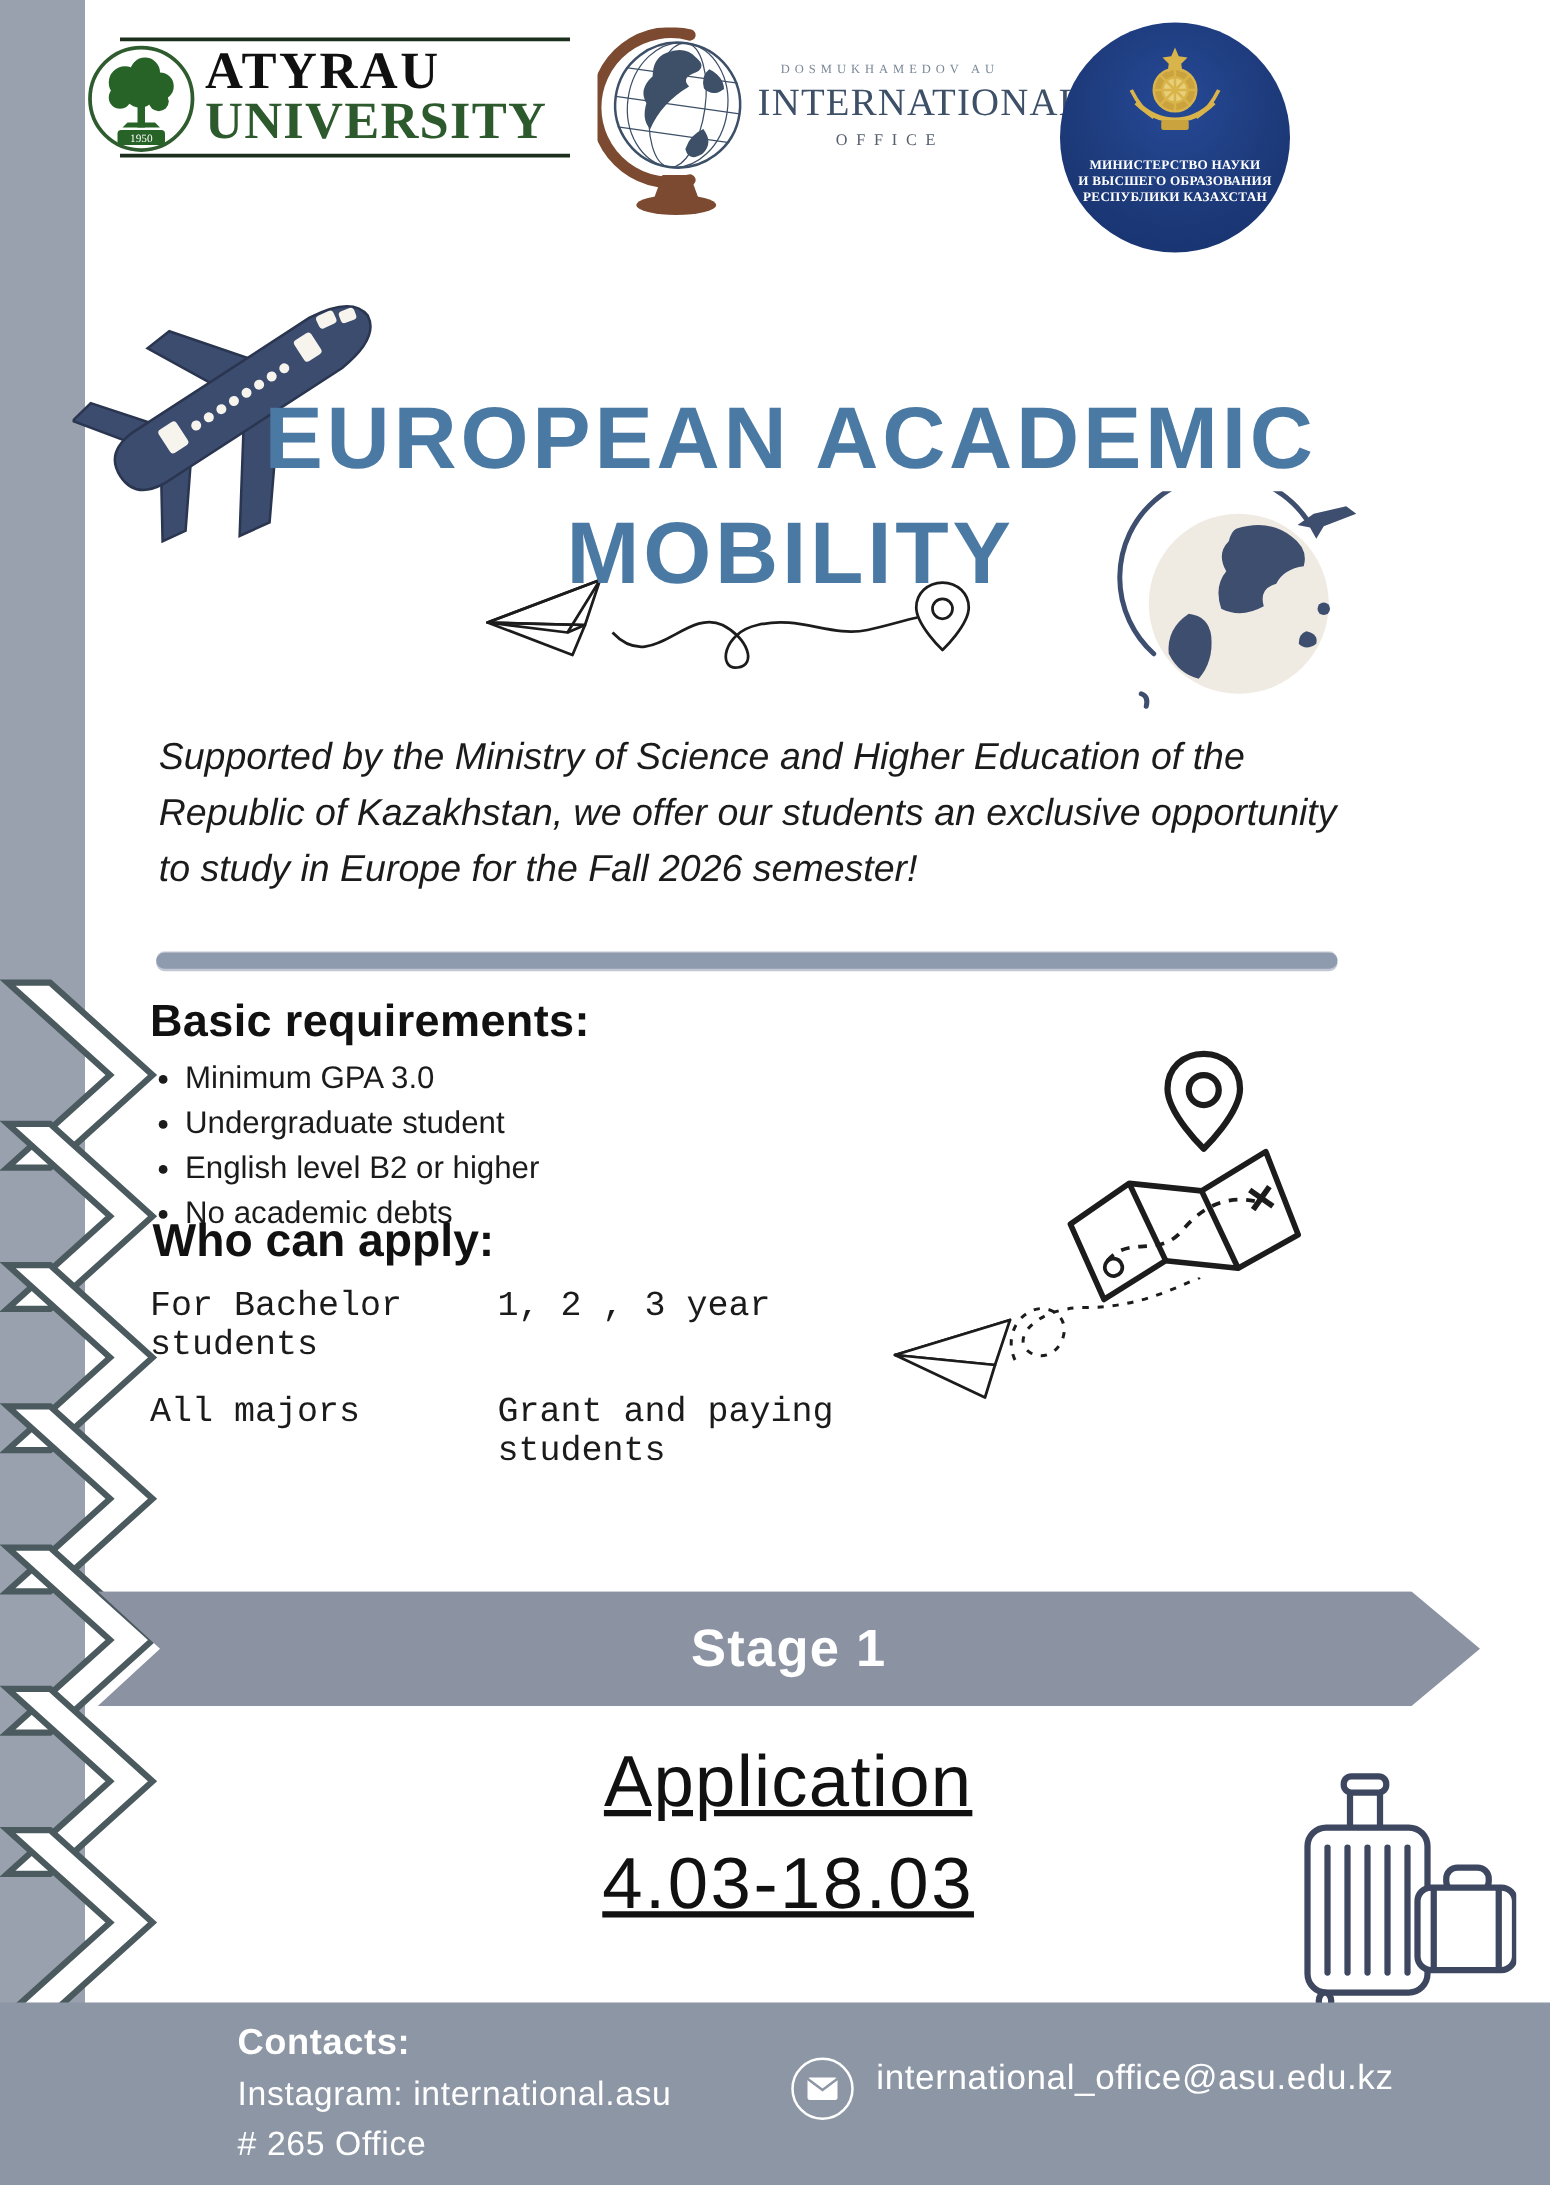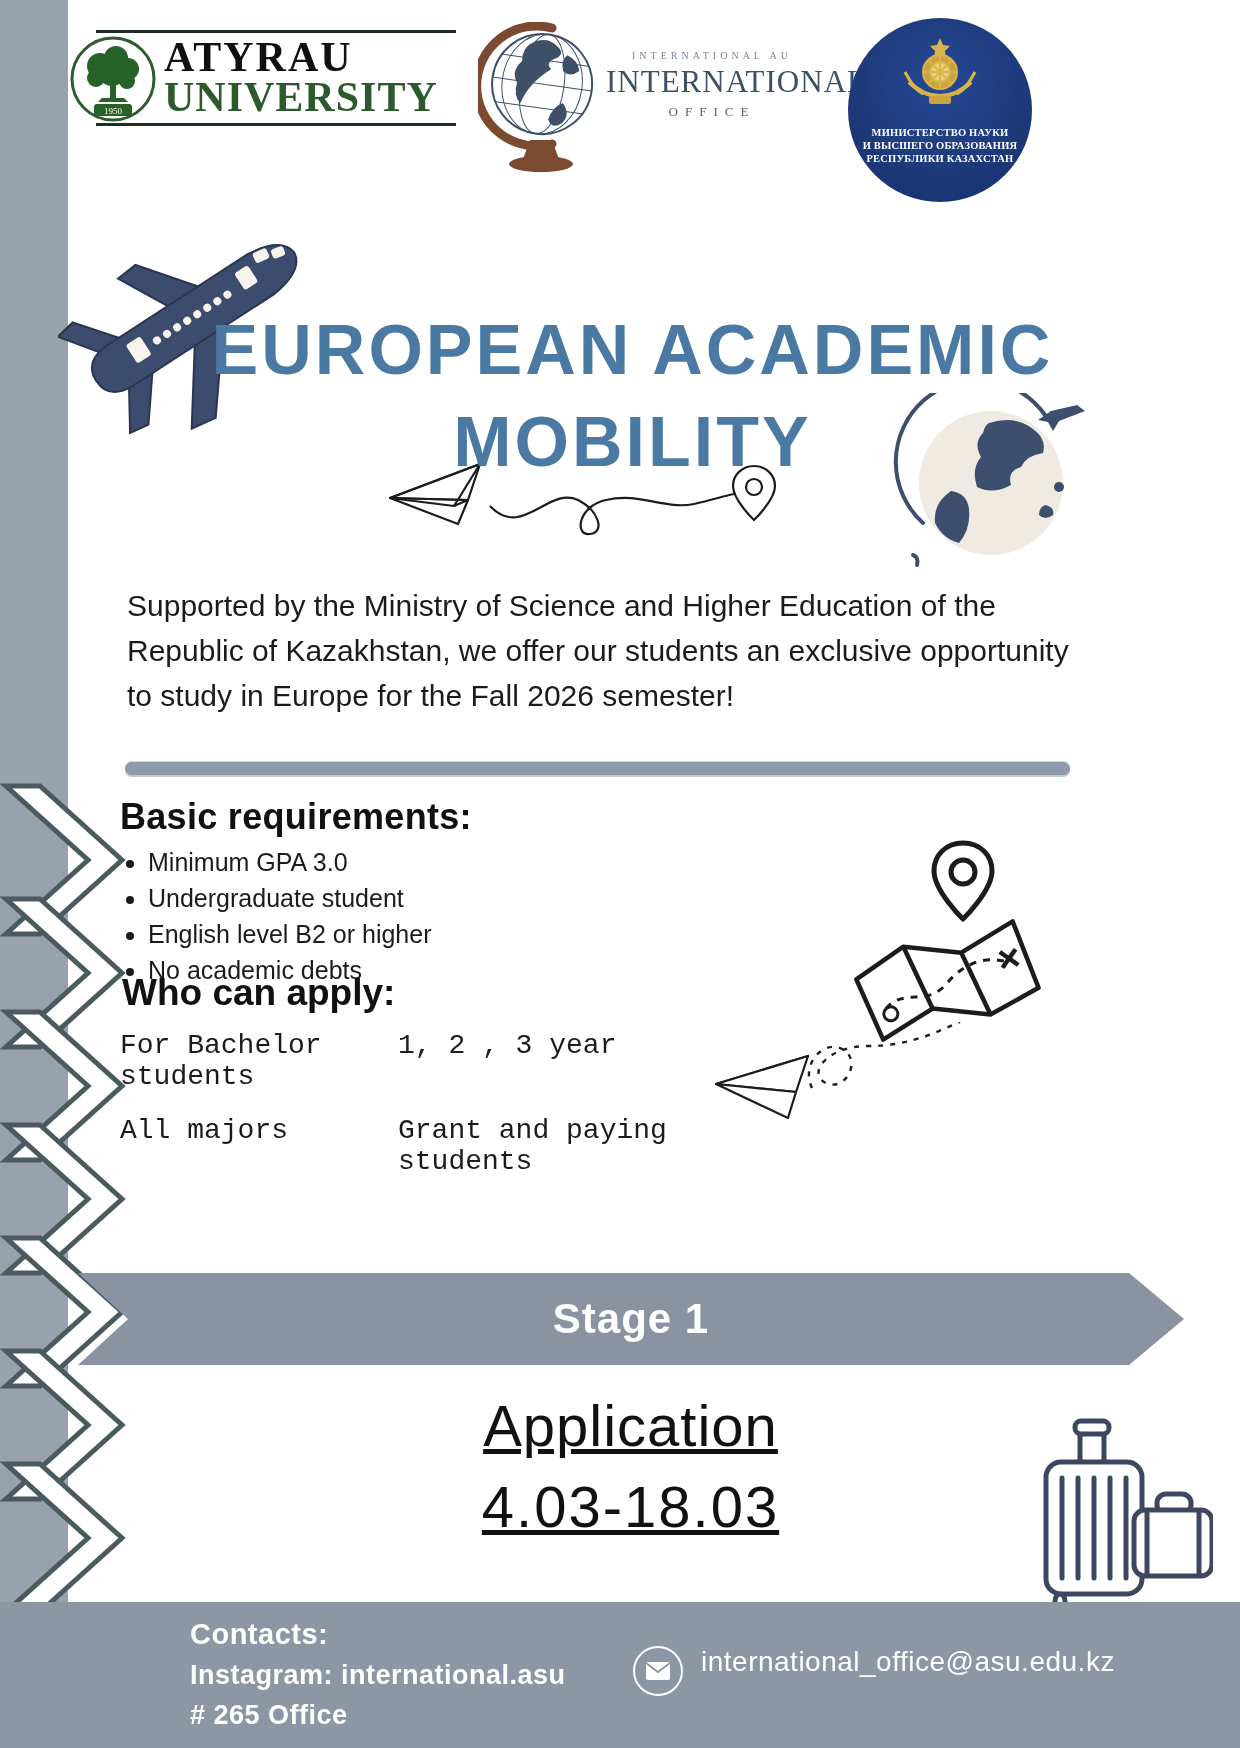--- a/index.html
+++ b/index.html
@@ -26,21 +26,21 @@
   .ministry-text{margin-top:8px;text-align:center;color:#ffffff;font-family:"Liberation Serif",serif;
                  font-size:10.5px;font-weight:700;line-height:13px;letter-spacing:.2px;}
   
   .plane-big{position:absolute;left:58px;top:178px;z-index:3;}
   .title{position:absolute;left:80px;top:256px;width:1105px;text-align:center;z-index:4;
          color:#4a7aa4;font-weight:800;font-size:70px;letter-spacing:3px;line-height:92px;margin-top:48px;}
   
   .doodle-plane-path{position:absolute;left:372px;top:448px;z-index:3;}
   .globe-illo{position:absolute;left:893px;top:393px;z-index:3;}
   
-  .intro{position:absolute;left:127px;top:583px;width:952px;font-size:30px;line-height:45px;color:#1b1b1b;z-index:3;}
+  .intro{position:absolute;left:127px;top:583px;width:952px;font-size:30px;line-height:45px;color:#1b1b1b;z-index:3;font-style:italic;}
   .divider{position:absolute;left:125px;top:762px;width:945px;height:13px;background:#8e9aae;border-radius:8px;z-index:3;
            box-shadow:0 2px 0 rgba(142,154,174,.55), 0 -1px 0 rgba(142,154,174,.4);}
   
   .req-head{position:absolute;left:120px;top:796px;font-size:36px;font-weight:800;letter-spacing:.3px;color:#111;z-index:3;}
   .req-list{position:absolute;left:120px;top:848px;margin:0;padding-left:28px;font-size:25px;line-height:29px;z-index:3;}
   .req-list li{margin-bottom:7px;}
   .who-head{position:absolute;left:122px;top:972px;font-size:37px;font-weight:800;color:#111;z-index:3;}
   .who-rows{position:absolute;left:120px;top:1030px;width:620px;z-index:3;font-size:28px;}
   .who-row{display:grid;grid-template-columns:278px auto;margin-bottom:23px;font-family:Liberation Mono, monospace;}
   .map-illo{position:absolute;left:845px;top:835px;z-index:3;}
@@ -52,21 +52,21 @@
   .banner-text{color:#ffffff;font-size:42px;font-weight:800;letter-spacing:1px;}
   
   .application{position:absolute;left:78px;top:1392px;width:1105px;text-align:center;z-index:3;color:#111;text-decoration:underline;}
   .app-title{font-size:58px;letter-spacing:1px;}
   .app-dates{font-size:58px;margin-top:14px;letter-spacing:2px;}
   .luggage{position:absolute;left:1028px;top:1418px;z-index:3;}
   
   .footer{position:absolute;left:0;top:1602px;width:1240px;height:146px;background:#8c96a5;z-index:5;color:#fff;}
   .contacts{position:absolute;left:190px;top:16px;}
   .contacts-head{font-size:29px;font-weight:800;letter-spacing:.5px;}
-  .contacts-line{font-size:27px;font-weight:700;margin-top:9px;letter-spacing:.5px;}
+  .contacts-line{font-size:27px;font-weight:400;margin-top:9px;letter-spacing:.5px;}
   .email-row{position:absolute;left:633px;top:44px;display:flex;gap:18px;}
   .email-circle{width:46px;height:46px;border:2.5px solid #fff;border-radius:50%;display:flex;align-items:center;justify-content:center;}
   .email-text{font-size:28px;font-weight:300;letter-spacing:.5px;}
 </style>
 </head>
 <body>
 
 <div class="poster">
 
   <div class="leftbar"></div>
@@ -120,21 +120,21 @@
         <line x1="18" y1="86" x2="108" y2="86" stroke="#3d5068" stroke-width="1"></line>
         <path d="M48,22 q14,-8 24,0 q10,6 2,12 q-12,6 -4,12 q-20,16 -26,38 q-8,-6 -6,-20 q-8,-10 2,-22 q-2,-14 8,-20 z" fill="#3d5068"></path>
         <path d="M84,30 q12,4 14,14 q-8,8 -16,2 q-4,-10 2,-16 z" fill="#3d5068"></path>
         <path d="M86,78 q10,10 2,20 q-10,8 -14,-2 q2,-12 12,-18 z" fill="#3d5068"></path>
       </g>
       <path d="M74,6 A60,60 0 1 0 74,122" fill="none" stroke="#7b4a30" stroke-width="9" stroke-linecap="round"></path>
       <path d="M52,118 L74,118 L82,140 L44,140 Z" fill="#7b4a30"></path>
       <ellipse cx="63" cy="142" rx="32" ry="8" fill="#7b4a30"></ellipse>
     </svg>
     <div class="io-text">
-      <div class="io-top">INTERNATIONAL AU</div>
+      <div class="io-top">DOSMUKHAMEDOV AU</div>
       <div class="io-main">INTERNATIONAL</div>
       <div class="io-sub">OFFICE</div>
     </div>
   </div>
 
   <div class="ministry">
     <svg width="78" height="84" viewBox="0 0 78 84" style="margin-top:16px;">
       <g stroke="#d9b44a" fill="none" stroke-width="2">
         <circle cx="39" cy="38" r="17" fill="#caa23e"></circle>
         <circle cx="39" cy="38" r="10" fill="#e8cf7a"></circle>

